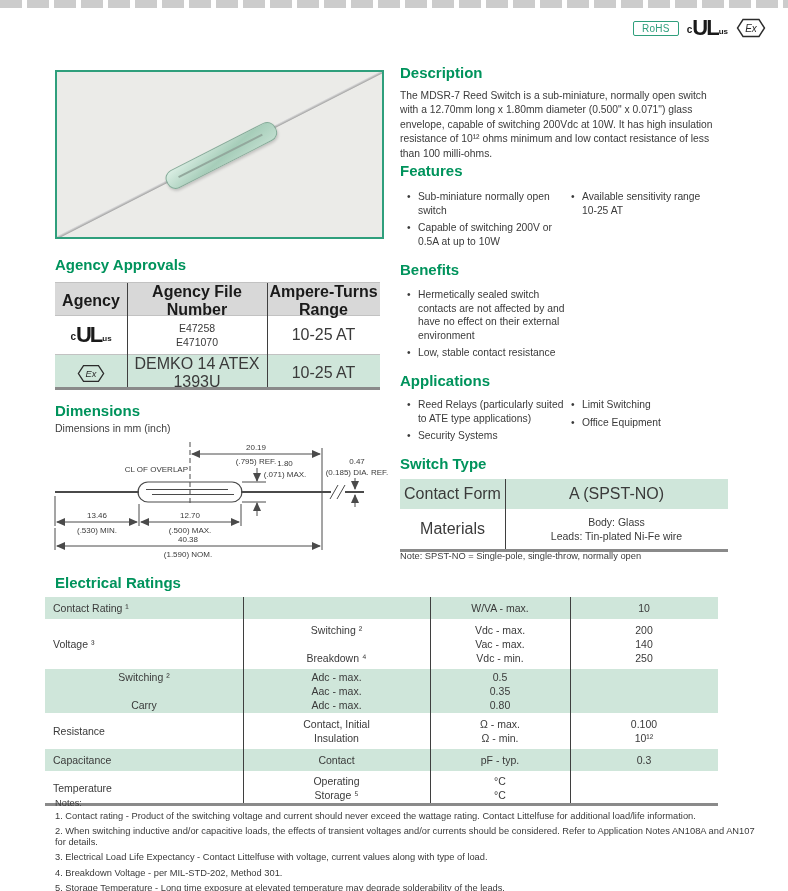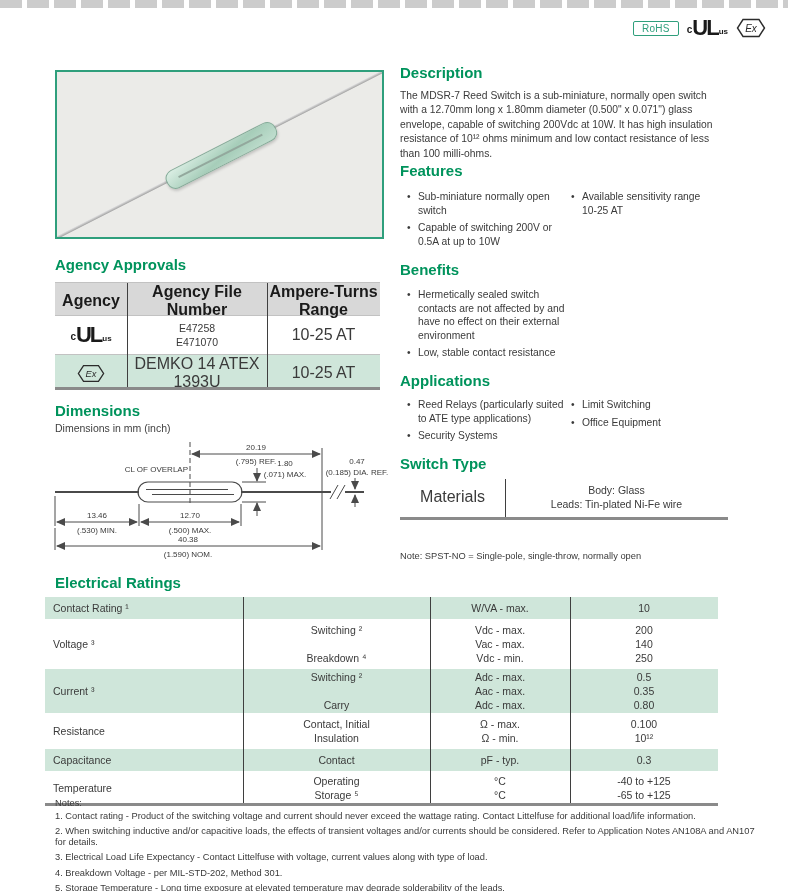--- a/index.html
+++ b/index.html
@@ -112,20 +112,24 @@
     <div class="blt">Security Systems</div>
   </div>
   <div class="abs" style="left:570px;top:398px;width:150px;">
     <div class="blt">Limit Switching</div>
     <div class="blt">Office Equipment</div>
   </div>
 
   <div class="abs h2" style="left:400px;top:455px;">Switch Type</div>
   <div class="abs tbl" style="left:400px;top:479px;width:328px;">
     <div class="vline" style="left:105px;"></div>
+    <div class="st-row shade" style="height:30px;">
+      <div class="cell-c fs10">Contact Form</div>
+      <div class="cell-c fs10">A (SPST-NO)</div>
+    </div>
     <div class="st-row" style="height:36px;">
       <div class="cell-c fs10">Materials</div>
       <div class="cell-c" style="flex-direction:column;display:flex;justify-content:center;">
         <div class="et-line">Body: Glass</div>
         <div class="et-line">Leads: Tin-plated Ni-Fe wire</div>
       </div>
     </div>
   </div>
   <div class="abs" style="left:400px;top:551px;font-size:9.3px;">Note: SPST-NO = Single-pole, single-throw, normally open</div>
 
@@ -258,21 +262,20 @@
         <div class="et-line">Vdc - min.</div>
       </div>
       <div class="et-col">
         <div class="et-line">200</div>
         <div class="et-line">140</div>
         <div class="et-line">250</div>
       </div>
     </div>
 
     <div class="et-row shade" style="height:44px;">
-      <div class="et-param">Current ³</div>
       <div class="et-col">
         <div class="et-line">Switching ²</div>
         <div class="et-line"></div>
         <div class="et-line">Carry</div>
       </div>
       <div class="et-col">
         <div class="et-line">Adc - max.</div>
         <div class="et-line">Aac - max.</div>
         <div class="et-line">Adc - max.</div>
       </div>
@@ -314,24 +317,20 @@
 
     <div class="et-row" style="height:30px;border-bottom:none;">
       <div class="et-param">Temperature</div>
       <div class="et-col">
         <div class="et-line">Operating</div>
         <div class="et-line">Storage ⁵</div>
       </div>
       <div class="et-col">
         <div class="et-line">°C</div>
         <div class="et-line">°C</div>
-      </div>
-      <div class="et-col">
-        <div class="et-line">-40 to +125</div>
-        <div class="et-line">-65 to +125</div>
       </div>
     </div>
   </div>
 
   <div class="abs" style="left:55px;top:798px;width:700px;">
     <div class="note-item" style="margin-bottom:1px;">Notes:</div>
     <div class="note-item">1. Contact rating - Product of the switching voltage and current should never exceed the wattage rating. Contact Littelfuse for additional load/life information.</div>
     <div class="note-item">2. When switching inductive and/or capacitive loads, the effects of transient voltages and/or currents should be considered. Refer to Application Notes AN108A and AN107 for details.</div>
     <div class="note-item">3. Electrical Load Life Expectancy - Contact Littelfuse with voltage, current values along with type of load.</div>
     <div class="note-item">4. Breakdown Voltage - per MIL-STD-202, Method 301.</div>

